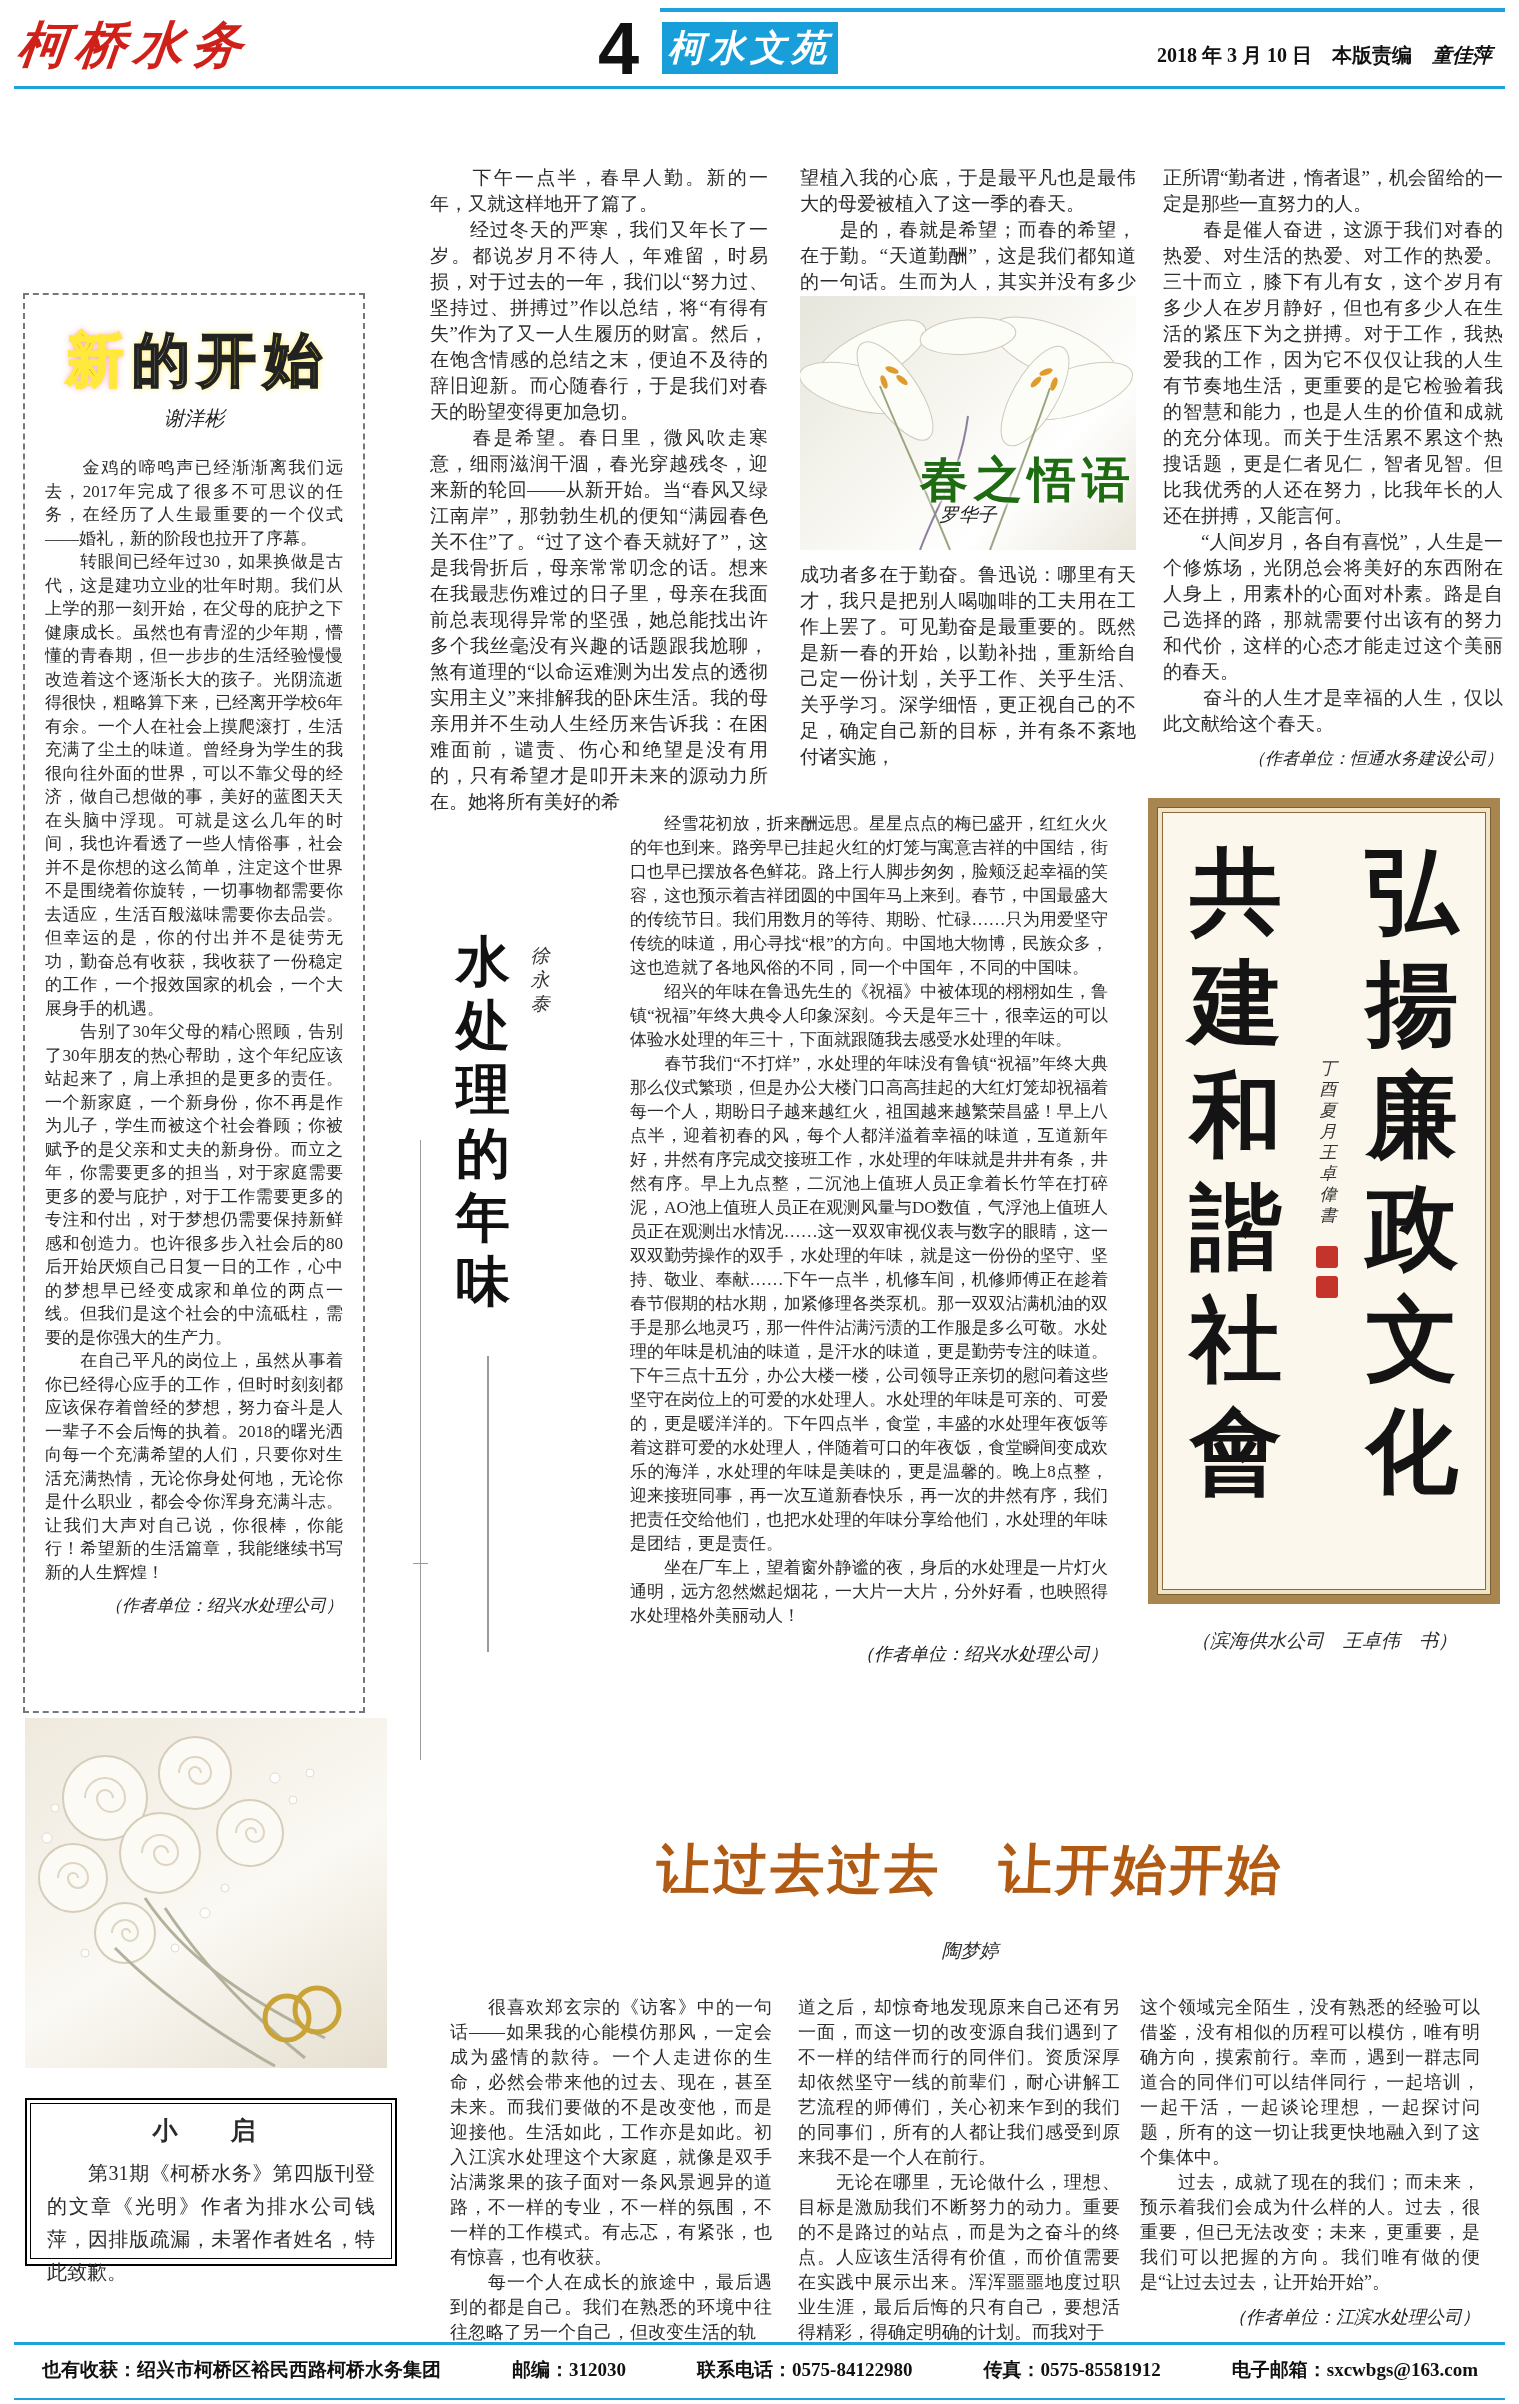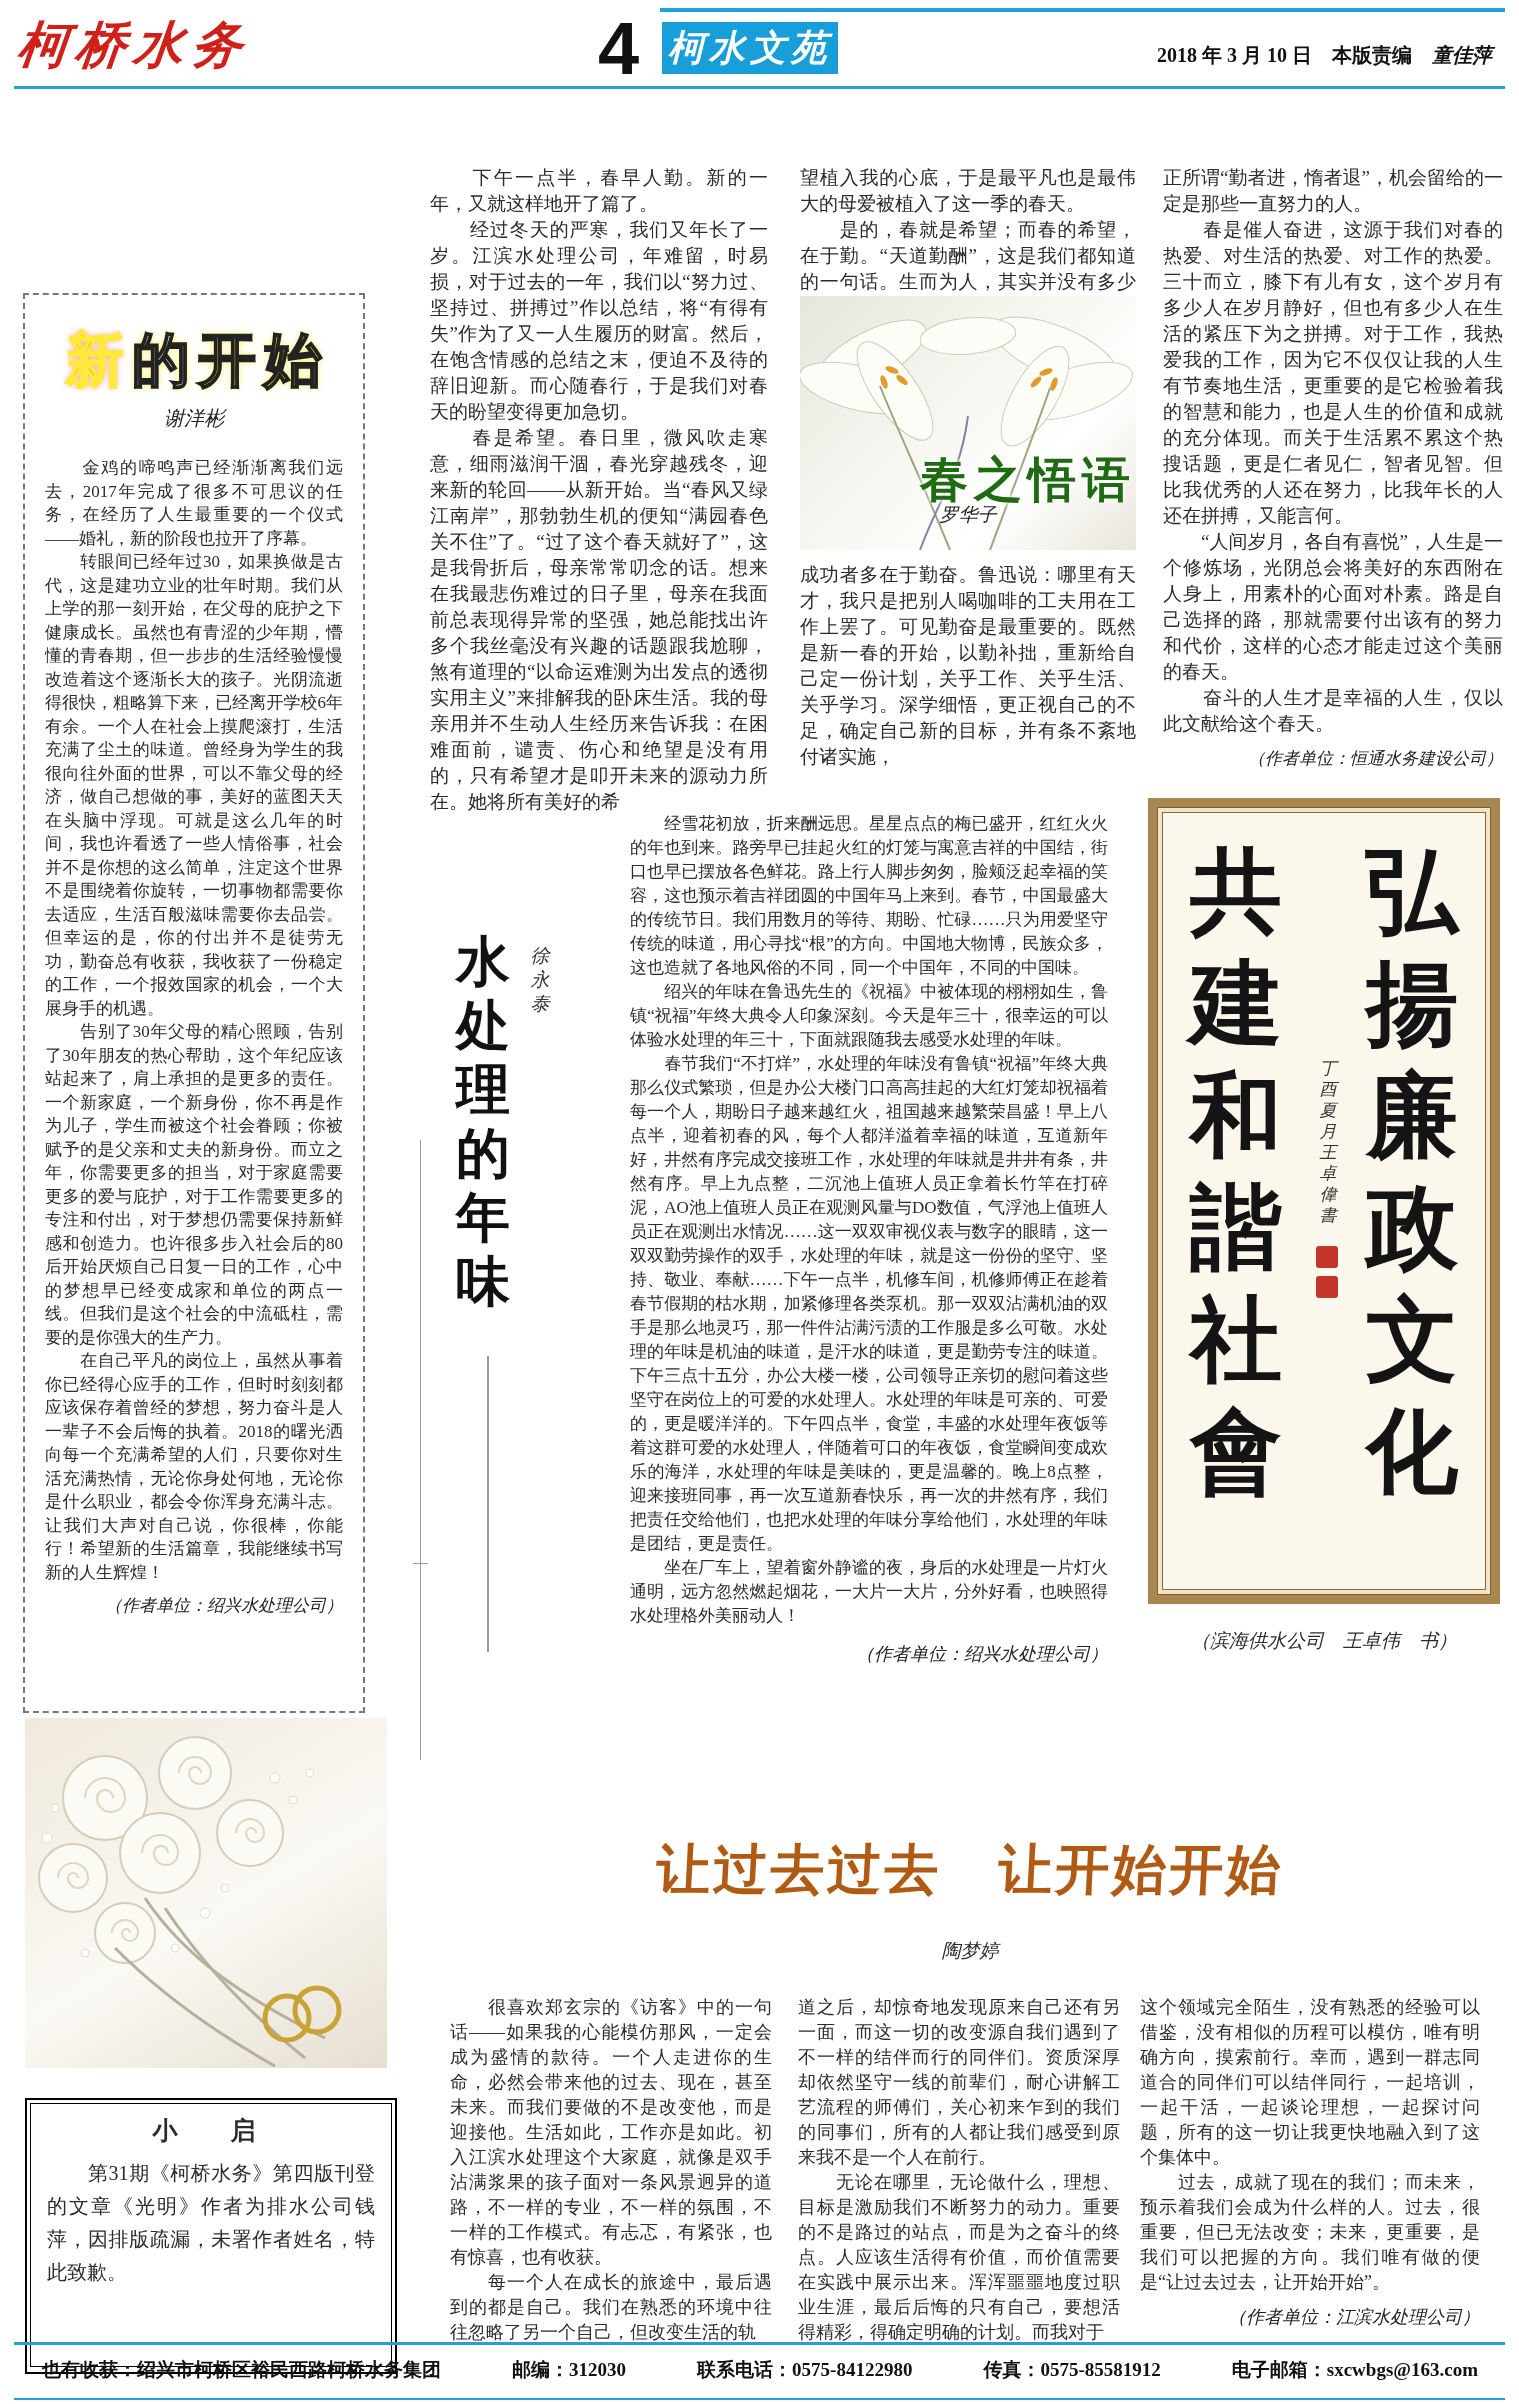--- a/index.html
+++ b/index.html
@@ -81,21 +81,21 @@
         <p>　　金鸡的啼鸣声已经渐渐离我们远去，2017年完成了很多不可思议的任务，在经历了人生最重要的一个仪式——婚礼，新的阶段也拉开了序幕。</p>
         <p>　　转眼间已经年过30，如果换做是古代，这是建功立业的壮年时期。我们从上学的那一刻开始，在父母的庇护之下健康成长。虽然也有青涩的少年期，懵懂的青春期，但一步步的生活经验慢慢改造着这个逐渐长大的孩子。光阴流逝得很快，粗略算下来，已经离开学校6年有余。一个人在社会上摸爬滚打，生活充满了尘土的味道。曾经身为学生的我很向往外面的世界，可以不靠父母的经济，做自己想做的事，美好的蓝图天天在头脑中浮现。可就是这么几年的时间，我也许看透了一些人情俗事，社会并不是你想的这么简单，注定这个世界不是围绕着你旋转，一切事物都需要你去适应，生活百般滋味需要你去品尝。但幸运的是，你的付出并不是徒劳无功，勤奋总有收获，我收获了一份稳定的工作，一个报效国家的机会，一个大展身手的机遇。</p>
         <p>　　告别了30年父母的精心照顾，告别了30年朋友的热心帮助，这个年纪应该站起来了，肩上承担的是更多的责任。一个新家庭，一个新身份，你不再是作为儿子，学生而被这个社会眷顾；你被赋予的是父亲和丈夫的新身份。而立之年，你需要更多的担当，对于家庭需要更多的爱与庇护，对于工作需要更多的专注和付出，对于梦想仍需要保持新鲜感和创造力。也许很多步入社会后的80后开始厌烦自己日复一日的工作，心中的梦想早已经变成家和单位的两点一线。但我们是这个社会的中流砥柱，需要的是你强大的生产力。</p>
         <p>　　在自己平凡的岗位上，虽然从事着你已经得心应手的工作，但时时刻刻都应该保存着曾经的梦想，努力奋斗是人一辈子不会后悔的执着。2018的曙光洒向每一个充满希望的人们，只要你对生活充满热情，无论你身处何地，无论你是什么职业，都会令你浑身充满斗志。让我们大声对自己说，你很棒，你能行！希望新的生活篇章，我能继续书写新的人生辉煌！</p>
       </div>
     <div class="attr" style="padding:0 20px;">（作者单位：绍兴水处理公司）</div>
   </div>
 
   <div class="abs bodytext col" style="left:430px;top:165px;width:338px;">
       <p>　　下午一点半，春早人勤。新的一年，又就这样地开了篇了。</p>
-      <p>　　经过冬天的严寒，我们又年长了一岁。江滨水处理公司，年难留，时易损，对于过去的一年，我们以“努力过、坚持过、拼搏过”作以总结，将“有得有失”作为了又一人生履历的财富。然后，在饱含情感的总结之末，便迫不及待的辞旧迎新。而心随春行，于是我们对春天的盼望变得更加急切。</p>
+      <p>　　经过冬天的严寒，我们又年长了一岁。都说岁月不待人，年难留，时易损，对于过去的一年，我们以“努力过、坚持过、拼搏过”作以总结，将“有得有失”作为了又一人生履历的财富。然后，在饱含情感的总结之末，便迫不及待的辞旧迎新。而心随春行，于是我们对春天的盼望变得更加急切。</p>
       <p>　　春是希望。春日里，微风吹走寒意，细雨滋润干涸，春光穿越残冬，迎来新的轮回——从新开始。当“春风又绿江南岸”，那勃勃生机的便知“满园春色关不住”了。“过了这个春天就好了”，这是我骨折后，母亲常常叨念的话。想来在我最悲伤难过的日子里，母亲在我面前总表现得异常的坚强，她总能找出许多个我丝毫没有兴趣的话题跟我尬聊，煞有道理的“以命运难测为出发点的透彻实用主义”来排解我的卧床生活。我的母亲用并不生动人生经历来告诉我：在困难面前，谴责、伤心和绝望是没有用的，只有希望才是叩开未来的源动力所在。她将所有美好的希</p>
     </div>
 
   <div class="abs bodytext col" style="left:800px;top:165px;width:336px;">
       <p>望植入我的心底，于是最平凡也是最伟大的母爱被植入了这一季的春天。</p>
       <p>　　是的，春就是希望；而春的希望，在于勤。“天道勤酬”，这是我们都知道的一句话。生而为人，其实并没有多少天赋，</p>
     </div>
 
   <div class="abs spring-img" style="left:800px;top:296px;width:336px;height:254px;">
     <svg width="336" height="254" viewBox="0 0 336 254">
@@ -254,21 +254,21 @@
         <path d="M140 190 C 180 250, 230 300, 280 340"></path>
         <path d="M90 230 C 140 280, 200 320, 250 348"></path>
       </g>
       <g stroke="#c9a335" stroke-width="5" fill="none">
         <circle cx="262" cy="300" r="22"></circle>
           <circle cx="292" cy="292" r="22"></circle>
       </g>
     </svg>
   </div>
 
-  <div class="abs noticebox" style="left:25px;top:2098px;width:372px;height:276px;box-sizing:border-box;">
+  <div class="abs noticebox" style="left:25px;top:2098px;width:372px;height:168px;box-sizing:border-box;">
     <div class="notice-inner">
       <div class="notice-title">小　启</div>
       <div class="notice-body">　　第31期《柯桥水务》第四版刊登的文章《光明》作者为排水公司钱萍，因排版疏漏，未署作者姓名，特此致歉。</div>
     </div>
   </div>
 
   <div class="abs hline" style="left:14px;top:2342px;width:1491px;height:3px;"></div>
   <div class="abs footer-row" style="left:42px;top:2357px;width:1436px;">
       <span>也有收获：绍兴市柯桥区裕民西路柯桥水务集团</span>
       <span>邮编：312030</span>

